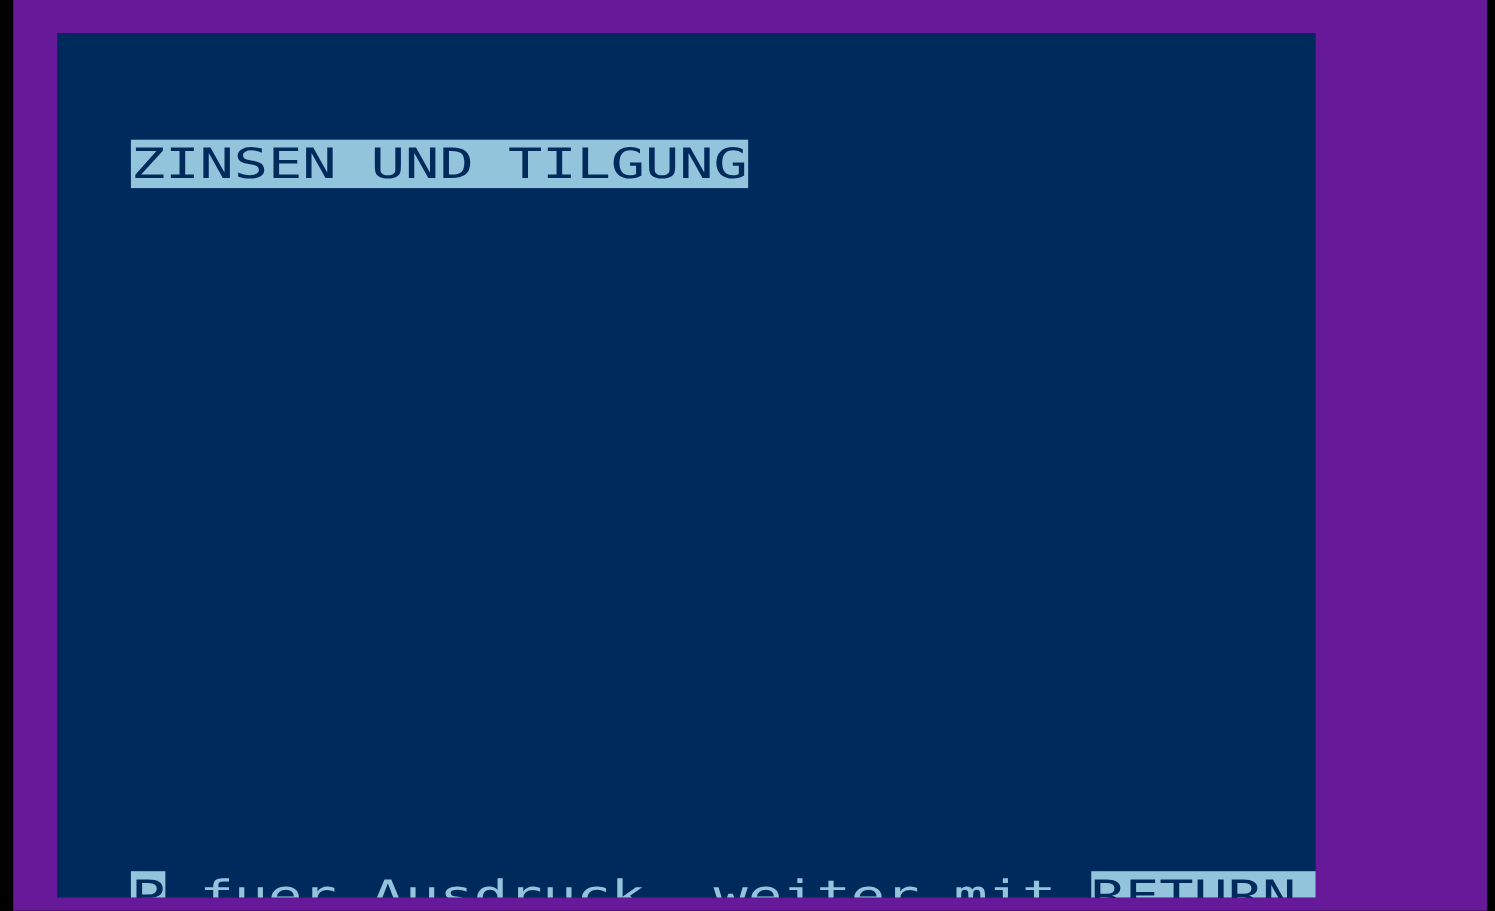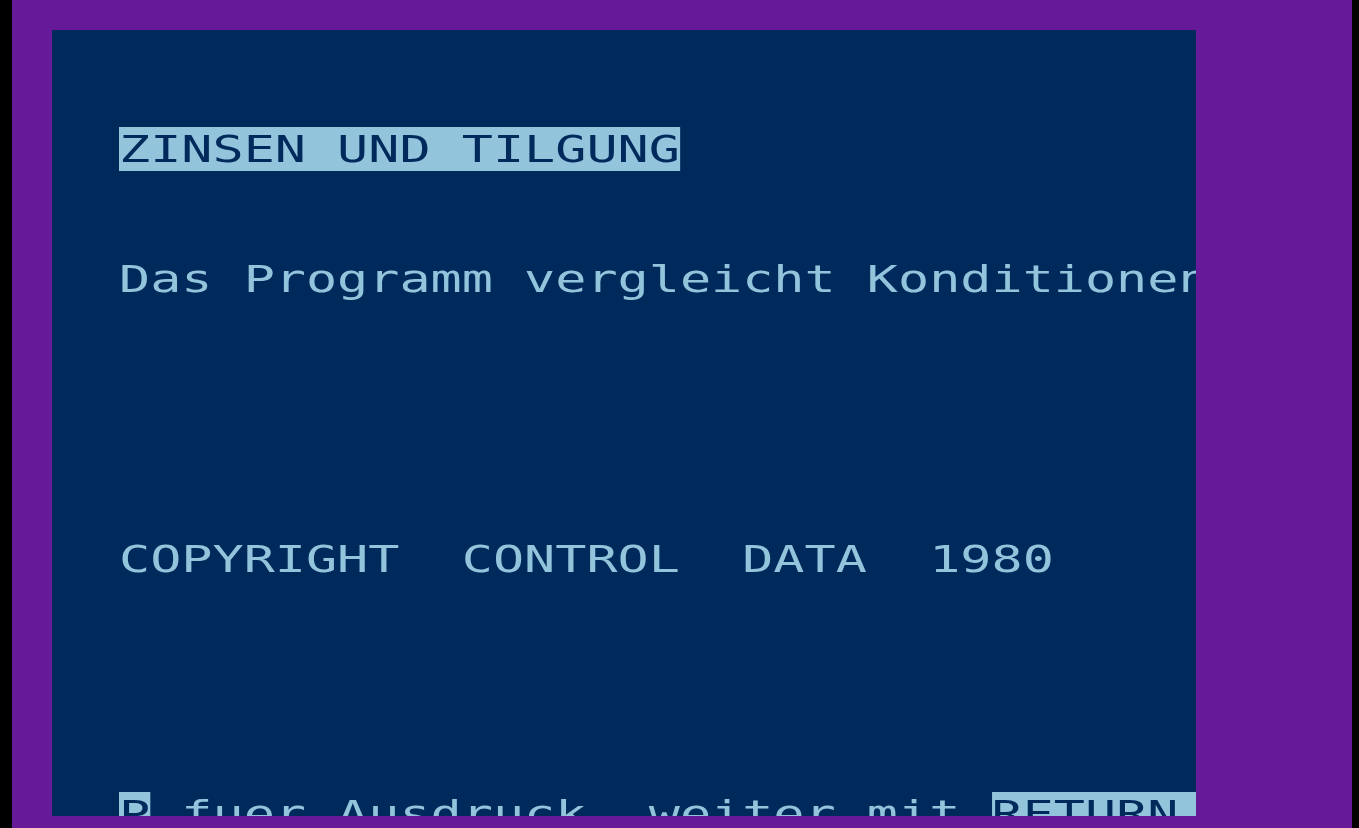--- a/index.html
+++ b/index.html
@@ -70,20 +70,18 @@
 </style>
 </head>
 <body>
 
 <div id="tv-frame">
 
   <div id="screen">
 
     <div class="line row-title"><span class="cells"><span class="inv">ZINSEN UND TILGUNG</span></span></div>
 
-    <div class="line row-desc1"><span class="cells">Das Programm vergleicht Konditionen</span></div>
 
-    <div class="line row-copy"><span class="cells">COPYRIGHT  CONTROL  DATA  1980</span></div>
 
     <div class="line row-status"><span class="cells"><span class="inv">P</span><span> fuer Ausdruck ,weiter mit </span><span class="inv">RETURN </span></span></div>
 
   </div>
 </div>
 
 </body></html>

